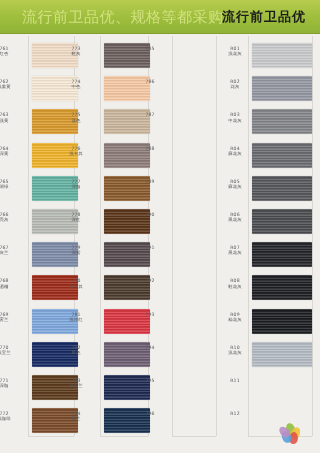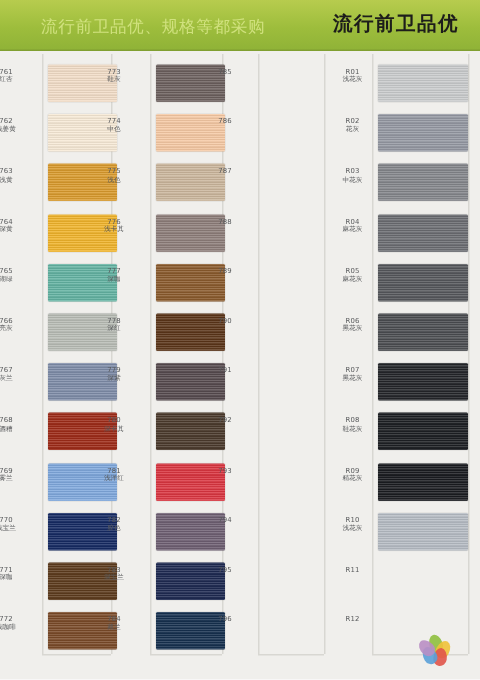--- a/index.html
+++ b/index.html
@@ -27,21 +27,21 @@
     height: 34px;
     background: linear-gradient(180deg, #b7cc4e 0%, #9dbd3c 55%, #8fb237 100%);
     box-shadow: inset 0 -1px 0 rgba(0,0,0,0.10);
   }
   .header-slogan {
     position: absolute;
     left: 22px;
     top: 10px;
     width: 160px;
     height: 15px;
-    font-size: 11px;
+    font-size: 15px;
     line-height: 15px;
     color: #d9e88a;
     letter-spacing: 0.5px;
     white-space: nowrap;
     opacity: 0.85;
     filter: blur(0.4px);
     text-align: center;
   }
   .header-title {
     position: absolute;

